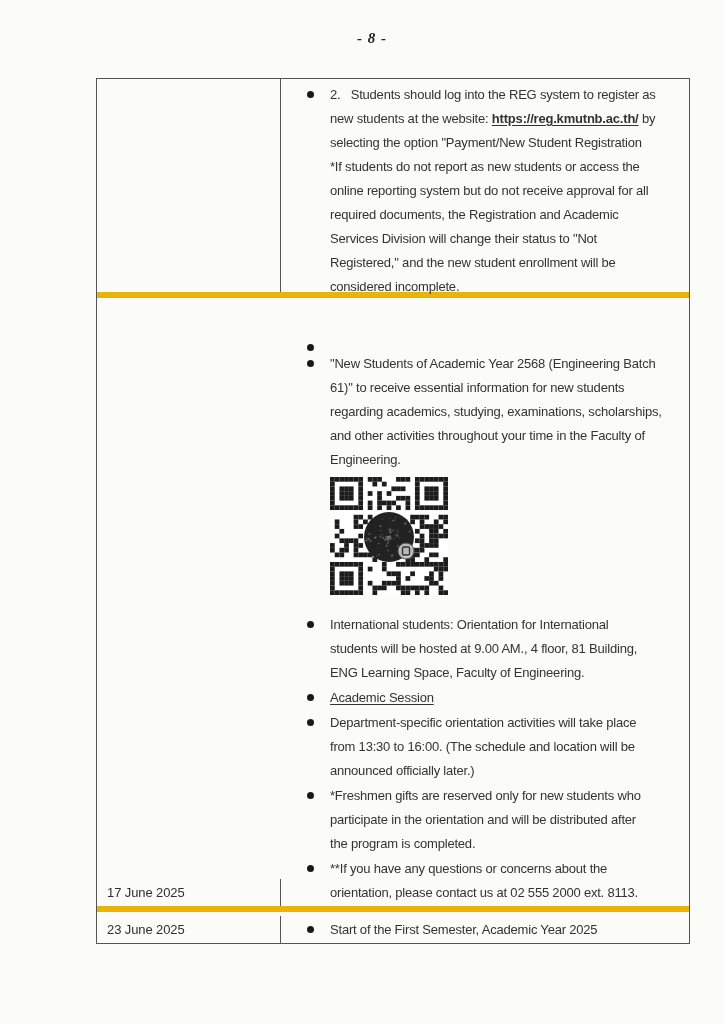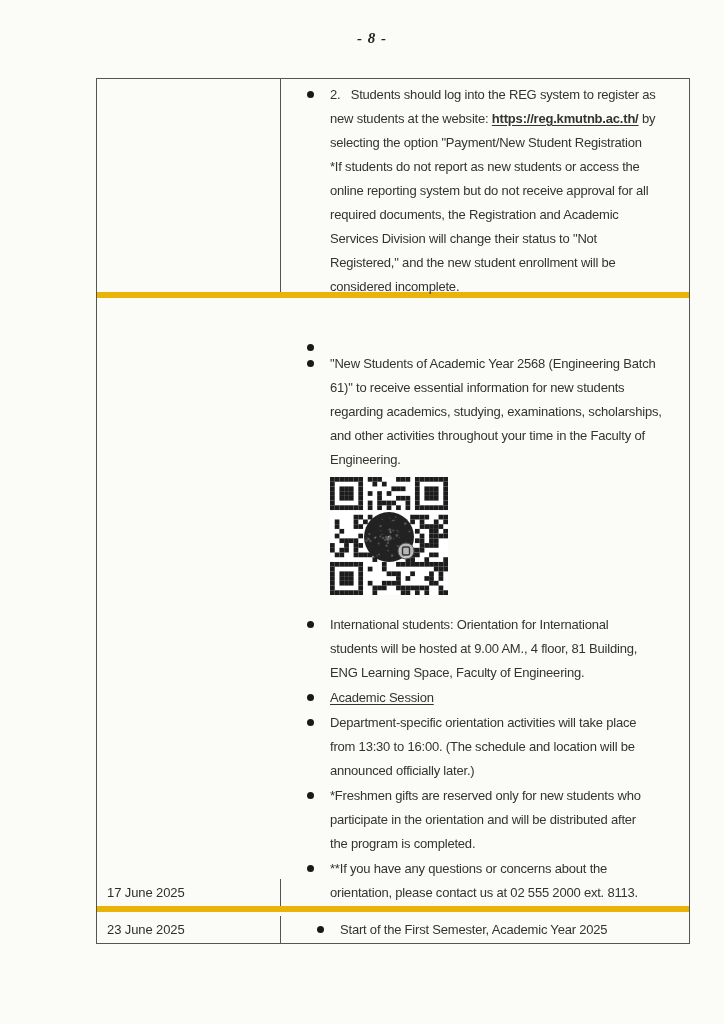--- a/index.html
+++ b/index.html
@@ -19,21 +19,21 @@
     font-size:15px;letter-spacing:1px;color:#222;
   }
   .schedule-table{
     position:absolute;left:96px;top:78px;width:592px;
     border:1px solid #555;
   }
   .t-row{display:flex;}
   .t-row + .t-row{border-top:6px solid #eab308;align-items:flex-end;}
   .row-1{height:213px;}
   .row-2{height:608px;}
-  .row-3{height:31px;gap:10px;}
+  .row-3{height:31px;}
   .date-cell{
     width:184px;flex:0 0 184px;
     border-right:1px solid #555;
     padding:6px 10px;box-sizing:border-box;
     font-size:13px;letter-spacing:-0.1px;
   }
   .content-cell{
     flex:1;
     padding:8px 10px 0 26px;box-sizing:border-box;
   }

